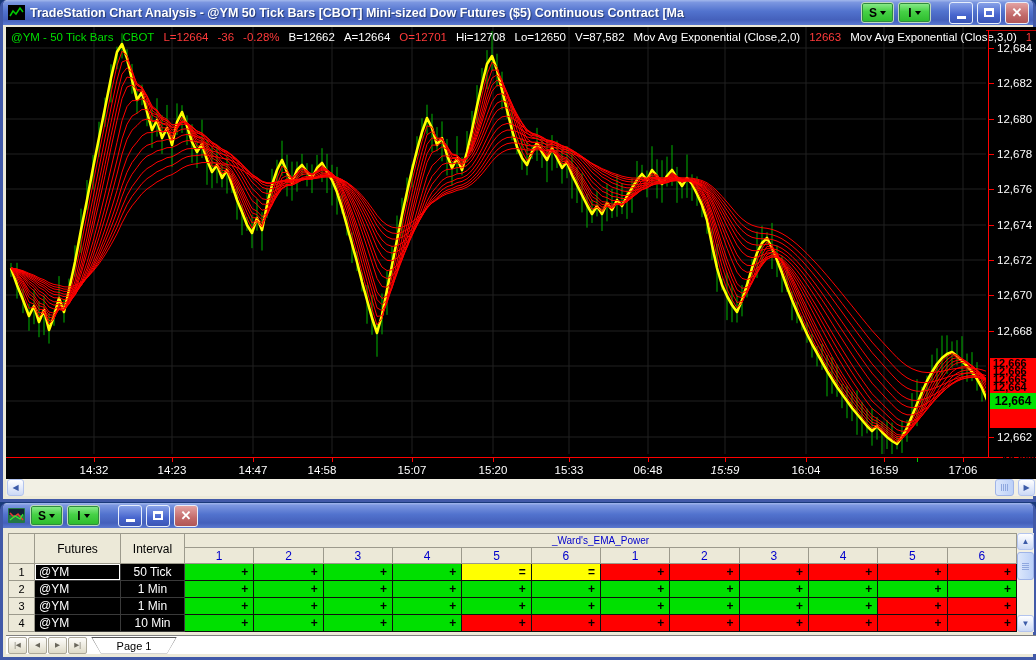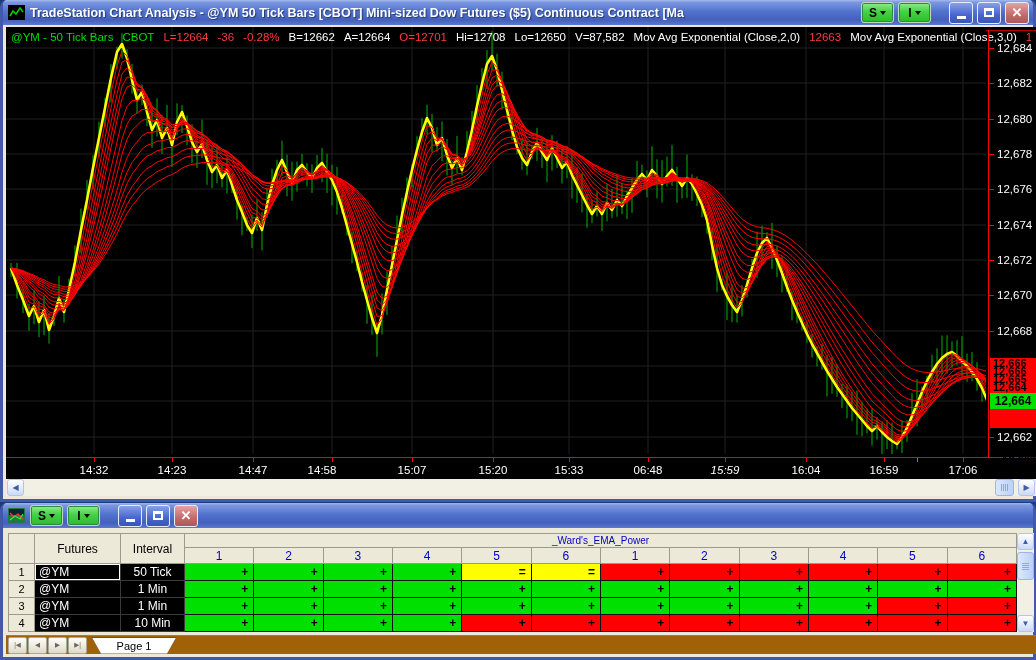--- a/index.html
+++ b/index.html
@@ -72,21 +72,21 @@
   .rnum{width:27px;box-sizing:border-box;border:1px solid #9C9A8C;border-top:none;border-left:1px solid #9C9A8C;
     background:#ECE9D8;display:flex;align-items:center;justify-content:center;font-size:11px;}
   .rsym{width:86px;box-sizing:border-box;background:#000;color:#fff;display:flex;align-items:center;
     padding-left:4px;border:1px solid #3a3a3a;border-left:none;border-top:none;}
   .rint{width:64px;box-sizing:border-box;background:#000;color:#fff;display:flex;align-items:center;
     justify-content:center;border:1px solid #3a3a3a;border-left:none;border-top:none;}
   .dcell{flex:1;box-sizing:border-box;border:1px solid #101010;border-left:none;border-top:none;
     display:flex;align-items:center;justify-content:flex-end;padding-right:5px;font-weight:bold;color:#000;}
   .sel{box-shadow:inset 0 0 0 1px #fff;}
   
-  .tabbar{position:absolute;left:3px;top:132px;width:1030px;height:19px;background:#a16207;
+  .tabbar{position:absolute;left:3px;top:132px;width:1030px;height:19px;background:#ffffff;
     border-top:1px solid #808080;display:flex;align-items:center;padding-left:2px;box-sizing:border-box;}
   .navb{width:17px;height:15px;border:1px solid #ACA899;background:linear-gradient(#FDFCFA,#DFDBC8);
     border-radius:2px;margin-right:1px;display:flex;align-items:center;justify-content:center;
     font-size:6.5px;color:#6a675c;cursor:pointer;}
   .ptab{position:relative;height:17px;margin-left:3px;width:86px;cursor:pointer;}
   .ptab .outer{position:absolute;inset:0;background:#555;
     clip-path:polygon(0 0,100% 0,calc(100% - 10px) 100%,10px 100%);}
   .ptab .inner{position:absolute;inset:1px 1px 0 1px;background:#fff;
     clip-path:polygon(0 0,100% 0,calc(100% - 9px) 100%,9px 100%);
     display:flex;align-items:center;justify-content:center;font-size:11px;color:#000;}

